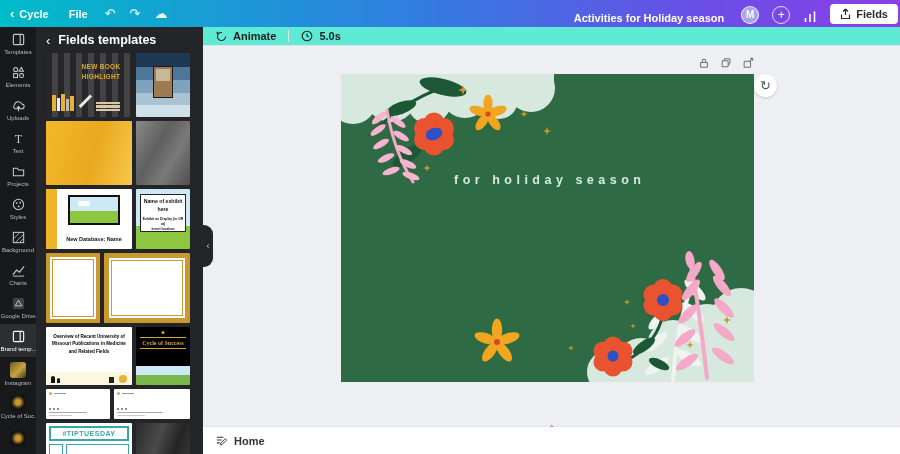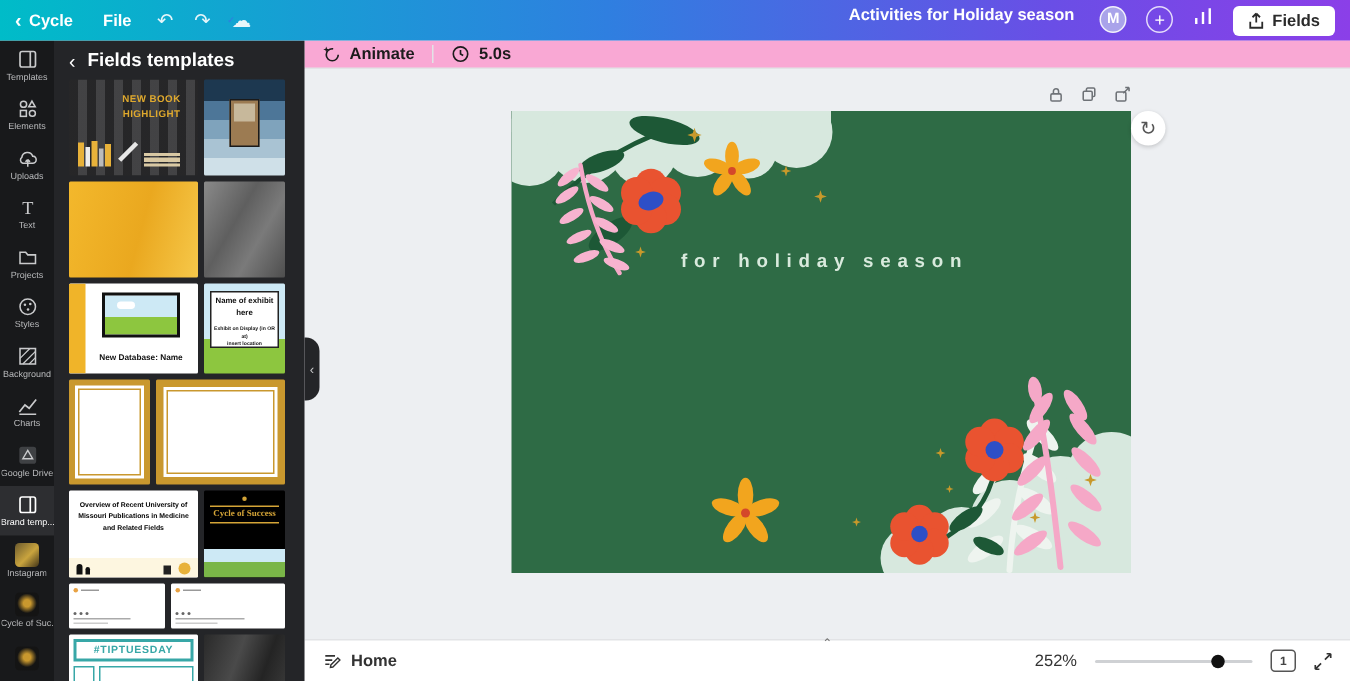--- a/index.html
+++ b/index.html
@@ -9,21 +9,21 @@
   
   .topbar { position: absolute; top: 0; left: 0; width: 900px; height: 27px;
     background: linear-gradient(90deg,#00bcc8 0%,#2f7fe0 45%,#6a4ee6 78%,#8b3fe8 100%);
     display: flex; align-items: center; color: #fff; font-size: 11px; z-index: 30; }
   .tb-btn { display: flex; align-items: center; gap: 5px; height: 100%; padding: 0 10px;
     font-weight: bold; cursor: pointer; white-space: nowrap; }
   .tb-chevron { font-size: 13px; line-height: 1; }
   .tb-icon-btn { padding: 0 7px; font-size: 13px; opacity: .9; cursor: pointer; }
   .tb-cloud { position: relative; font-size: 13px; }
   .tb-cloud .chk { position: absolute; left: 4px; top: 3px; font-size: 6px; color: #2f7fe0; font-weight: bold; }
-  .tb-right { margin-left: auto; display: flex; align-items: flex-start; gap: 13px; padding-right: 10px; }
+  .tb-right { margin-left: auto; display: flex; align-items: flex-end; gap: 13px; padding-right: 2px; }
   .doc-title { font-weight: bold; margin-right: 4px; }
   .avatar { width: 18px; height: 18px; border-radius: 50%; background: #a9a3ea; border: 1px solid rgba(255,255,255,.85);
     display: flex; align-items: center; justify-content: center; font-size: 10px; font-weight: bold; cursor: pointer; }
   .plus-btn { width: 18px; height: 18px; border-radius: 50%; border: 1px solid rgba(255,255,255,.8);
     display: flex; align-items: center; justify-content: center; font-size: 12px; cursor: pointer; }
   .share-btn { height: 20px; background: #fff; color: #2b2b2b; border-radius: 4px; padding: 0 10px;
     display: flex; align-items: center; gap: 5px; font-weight: bold; font-size: 11px; cursor: pointer; }
 
   
   .rail { position: absolute; left: 0; top: 27px; width: 36px; height: 427px; background: #18191b;
@@ -118,38 +118,38 @@
   .t13-row { display: flex; gap: 3px; margin: 0 3px; }
   .t13-sq { width: 14px; height: 14px; border: 1.5px solid #38a7a7; }
   .t13-wide { flex: 1; height: 14px; border: 1.5px solid #38a7a7; }
 
   
   .collapse-tab { position: absolute; left: 203px; top: 225px; width: 10px; height: 42px; background: #242528;
     border-radius: 0 9px 9px 0; display: flex; align-items: center; justify-content: center;
     color: #c7c8ca; font-size: 9px; cursor: pointer; z-index: 25; }
 
   
-  .canvas-toolbar { position: absolute; left: 203px; top: 27px; right: 0; height: 19px; background: #f9a8d4;
+  .canvas-toolbar { position: absolute; left: 203px; top: 27px; right: 0; height: 19px; background: #5eead4;
     border-bottom: 1px solid #e2e3e6; display: flex; align-items: center; font-size: 11px; color: #1c1c1c; z-index: 10; }
   .ct-btn { display: flex; align-items: center; gap: 6px; padding: 0 12px; height: 100%; cursor: pointer; font-weight: bold; }
   .ct-div { width: 1px; height: 12px; background: #e2e3e6; }
 
   
   .canvas-region { position: absolute; left: 203px; top: 46px; right: 0; bottom: 28px; background: #edeff2; }
   .page-actions { position: absolute; left: 138px; top: 11px; width: 413px; display: flex;
     justify-content: flex-end; gap: 10px; }
   .pa-icon { cursor: pointer; display: block; }
 
   .page { position: absolute; left: 138px; top: 28px; width: 413px; height: 308px; background: #2e6b45;
     overflow: hidden; cursor: pointer; }
   .page-art { position: absolute; inset: 0; }
   .page-text { position: absolute; left: 0; right: 0; top: 85px; text-align: center; color: #d9eadd; z-index: 2; }
   .pt-line1 { font-size: 32px; font-weight: bold; letter-spacing: 15px; margin-right: -15px; line-height: 38px; }
   .pt-line2 { font-size: 29px; font-weight: bold; letter-spacing: 8px; margin-right: -8px; line-height: 38px; }
-  .pt-sub { font-size: 12.5px; font-weight: bold; letter-spacing: 4.5px; margin-right: -4.5px; margin-top: 8px; }
+  .pt-sub { font-size: 12.5px; font-weight: bold; letter-spacing: 4.5px; margin-right: -4.5px; margin-top: 14px; }
 
   .sync-btn { position: absolute; left: 551px; top: 28px; width: 23px; height: 23px; border-radius: 50%;
     background: #fff; box-shadow: 0 1px 3px rgba(0,0,0,.18); display: flex; align-items: center;
     justify-content: center; color: #555; font-size: 13px; cursor: pointer; }
 
   .add-page { position: absolute; left: 138px; top: 346px; width: 413px; height: 20px; background: #e3e5e9;
     border-radius: 3px; display: flex; align-items: center; justify-content: center; font-size: 10.5px;
     font-weight: bold; color: #2b2b2b; cursor: pointer; }
 
   
@@ -628,28 +628,15 @@
 
   <div class="bottombar">
     <span class="bb-caret">⌃</span>
     <div class="bb-notes">
       <svg width="13" height="13" viewBox="0 0 14 14">
         <path d="M2,3.5 H9 M2,6.5 H7 M2,9.5 H5" stroke="#333" stroke-width="1.2"></path>
         <path d="M7.5,11.5 L12.5,6.5 L11,5 L6,10 L5.7,11.8 Z" stroke="#333" stroke-width="1" fill="none"></path>
       </svg>
       <span>Home</span>
     </div>
-    <div class="bb-right">
-      <span class="zoom-label">252%</span>
-      <div class="slider">
-        <div class="slider-handle"></div>
-      </div>
-      <div class="page-ind">
-        <span>1</span>
-      </div>
-      <svg width="12" height="12" viewBox="0 0 14 14">
-        <path d="M8.5,5.5 L13,1 M13,1 H9.8 M13,1 V4.2" stroke="#333" stroke-width="1.3" fill="none"></path>
-        <path d="M5.5,8.5 L1,13 M1,13 H4.2 M1,13 V9.8" stroke="#333" stroke-width="1.3" fill="none"></path>
-      </svg>
-    </div>
   </div>
 
 </div>
 
 </body></html>

